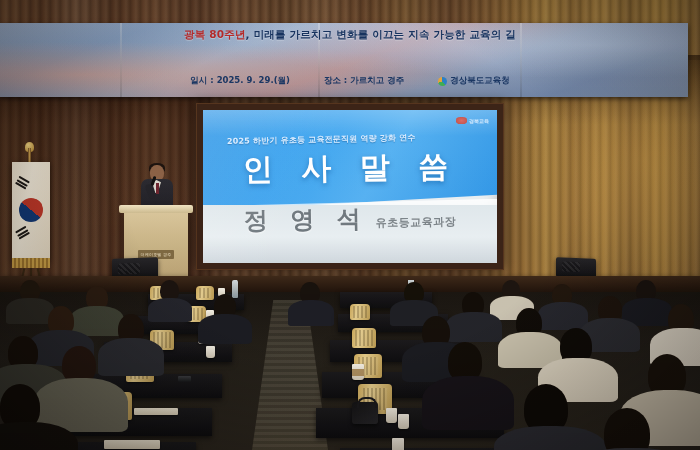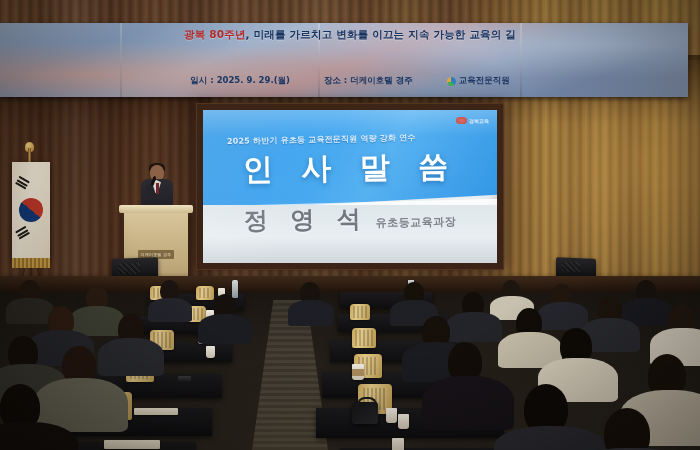--- a/index.html
+++ b/index.html
@@ -376,24 +376,24 @@
     <div class="banner-fold" style="left:318px"></div>
     <div class="banner-fold" style="left:520px"></div>
 
     <div class="banner-sub">
       <span class="hl">광복 80주년</span><span>, 미래를 가르치고 변화를 이끄는 지속 가능한 교육의 길</span>
     </div>
 
 
     <div class="banner-foot">
       <span>일시 : 2025. 9. 29.(월)</span>
-      <span>장소 : 더케이호텔 경주</span>
+      <span>장소 : 가르치고 경주</span>
       <span class="org">
         <i class="org-logo"></i>
-        <span>교육전문직원</span>
+        <span>경상북도교육청</span>
       </span>
     </div>
 
   </div>
 
   <div class="screen-frame">
     <div class="screen">
       <div class="slide-blue"></div>
       <div class="slide-white-band"></div>
       <div class="slide-bottom"></div>

